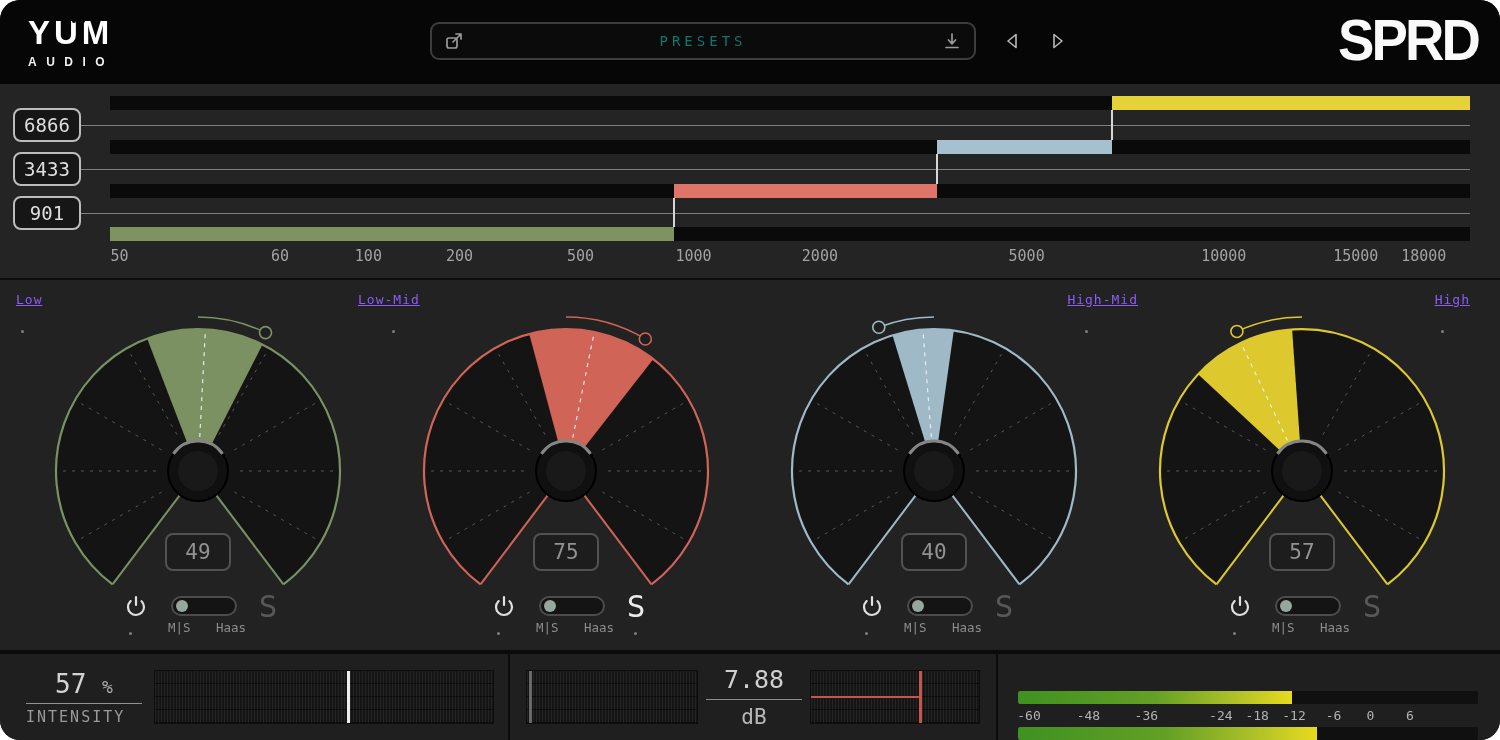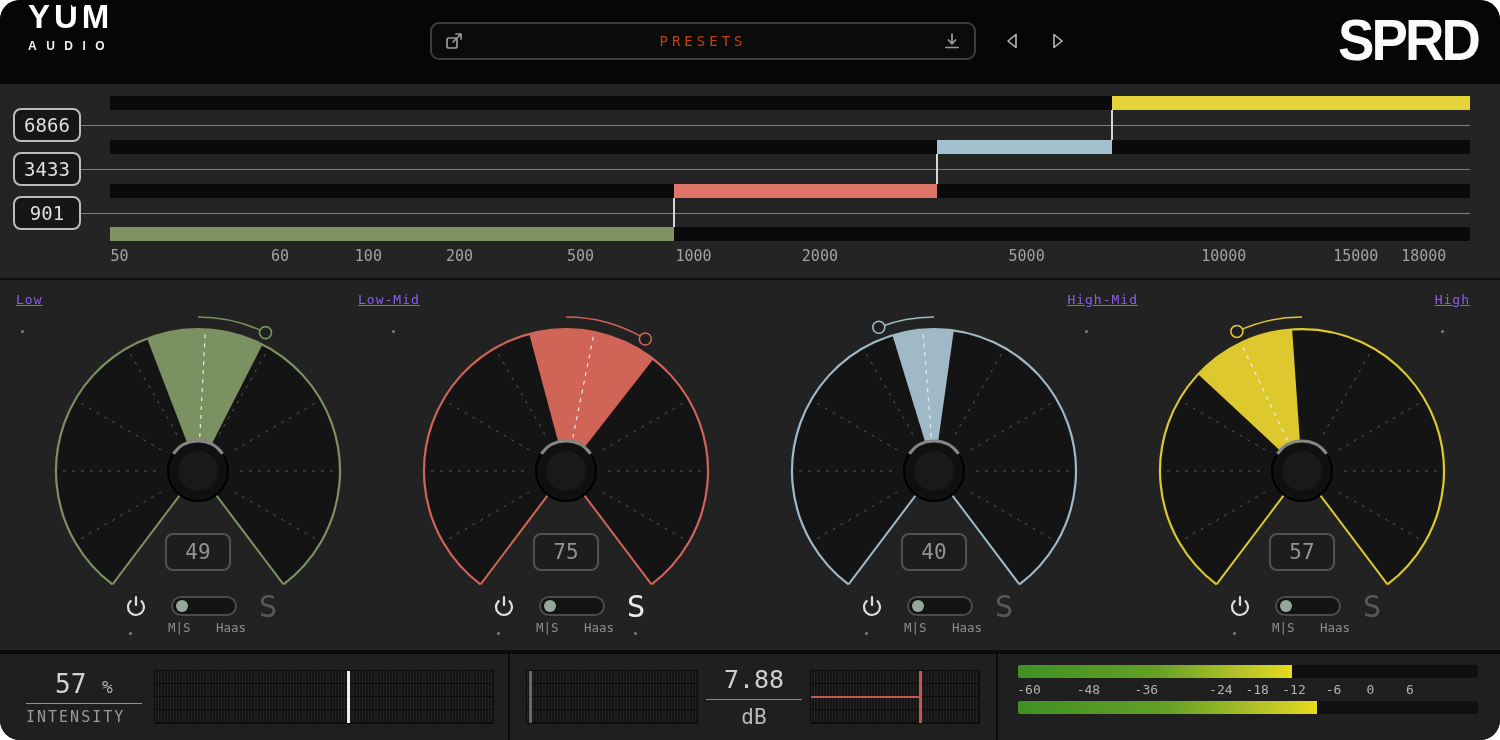--- a/index.html
+++ b/index.html
@@ -7,29 +7,29 @@
   .plugin {
     position:relative; width:1500px; height:740px; overflow:hidden;
     border-radius:20px; background:#222222;
     font-family:"DejaVu Sans Mono", monospace;
     -webkit-user-select:none; user-select:none;
   }
   button { background:none; border:none; padding:0; font-family:inherit; }
 
   
   .hdr { position:absolute; top:0; left:0; right:0; height:84px; background:#060606; }
-  .brand { position:absolute; left:28px; top:0; color:#fff; font-family:"Liberation Sans",sans-serif; }
+  .brand { position:absolute; left:28px; top:16px; color:#fff; font-family:"Liberation Sans",sans-serif; }
   .brand-name { position:relative; font-size:33px; font-weight:900; letter-spacing:4px; line-height:1; }
   .umlaut { position:absolute; top:3px; left:44px; display:flex; gap:5px; }
   .umlaut i { width:4px; height:4px; background:#060606; border-radius:50%; display:block; }
   .brand-sub { font-size:12px; font-weight:700; letter-spacing:9.5px; margin-top:6px; color:#f0f0f0; }
   .preset-wrap { position:absolute; left:50%; top:22px; transform:translateX(-50%); display:flex; align-items:center; gap:16px; }
   .preset-bar { width:546px; height:38px; background:#0b0b0b; border:2px solid #3d3d3d; border-radius:9px;
     display:flex; align-items:center; padding:0 10px; }
-  .preset-label { flex:1; text-align:center; color:#c2410c; font-size:14px; letter-spacing:4px; }
+  .preset-label { flex:1; text-align:center; color:#0f766e; font-size:14px; letter-spacing:4px; }
   .icon-btn { width:24px; height:24px; display:flex; align-items:center; justify-content:center; }
   .nav-btns { display:flex; gap:22px; margin-left:8px; }
   .sprd { position:absolute; right:22px; top:6px; color:#fafafa; font-family:"Liberation Sans",sans-serif;
     font-weight:900; font-size:58px; letter-spacing:-3px; transform:scaleX(.94); transform-origin:right; }
 
   
   .xover { position:absolute; top:84px; left:0; right:0; height:196px; background:#242424;
     border-bottom:2px solid #0c0c0c; }
   .bars-region { position:absolute; left:110px; right:30px; top:12px; height:146px; }
   .band-bar { position:absolute; left:0; right:0; height:14px; background:#0a0a0a; }
@@ -69,21 +69,21 @@
   .pdot { left:50%; margin-left:-69px; top:352px; }
   .sdot { left:50%; margin-left:68px; top:352px; }
 
   
   .footer { position:absolute; top:652px; left:0; right:0; bottom:0; background:#1f1f1f;
     border-top:2px solid #0b0b0b; display:flex; }
   .f-sec { border-right:2px solid #0b0b0b; display:flex; align-items:center; }
   .f-sec:last-child { border-right:none; }
   .f-intensity { width:510px; padding:0 14px 0 26px; gap:12px; }
   .f-gain { width:488px; padding:16px 16px; gap:4px; }
-  .f-meter { flex:1; display:block; padding:11px 22px 13px 20px; position:relative; }
+  .f-meter { flex:1; display:block; padding:11px 22px 13px 20px; position:relative;margin-top:26px; }
   .readout { min-width:116px; }
   .r-top { color:#d2d2d2; font-size:26px; border-bottom:1px solid #929292; padding-bottom:4px; white-space:nowrap;text-align:center; }
   .r-unit { font-size:18px; color:#adadad; }
   .r-label { margin-top:4px; color:#9a9a9a; font-size:15px; letter-spacing:2px; }
   .ridged { position:relative; height:54px; border:1px solid #0d0d0d;
     background:
       repeating-linear-gradient(0deg, rgba(0,0,0,.5) 0 1px, transparent 1px 13px),
       repeating-linear-gradient(90deg, #242424 0 1px, #151515 1px 3px);
   }
   .ridged.grow { flex:1; }

